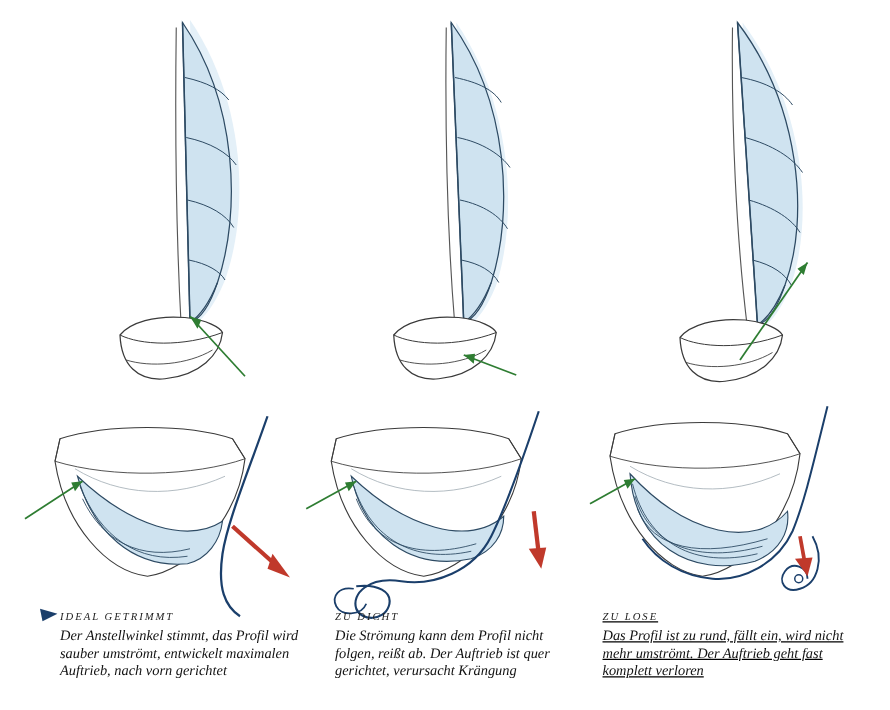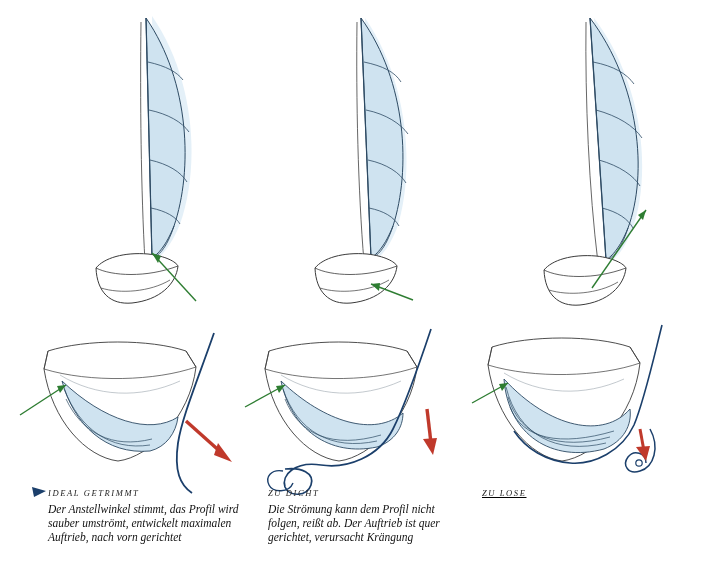--- a/index.html
+++ b/index.html
@@ -285,16 +285,17 @@
     <div class="caption caption-0">
       <svg class="cap-arrow" viewBox="0 0 14 12">
         <polygon points="0,1 14,5 2,11" fill="#1b3f6b"></polygon>
       </svg>
       <p class="cap-head">IDEAL GETRIMMT</p>
       <p class="cap-body">Der Anstellwinkel stimmt, das Profil wird sauber umströmt, entwickelt maximalen Auftrieb, nach vorn gerichtet</p>
     </div>
 
     <div class="caption caption-2">
       <p class="cap-head">ZU LOSE</p>
+      <p class="cap-body">Das Profil ist zu rund, fällt ein, wird nicht mehr umströmt. Der Auftrieb geht fast komplett verloren</p>
     </div>
   </div>
 
 </div>
 
 </body></html>

